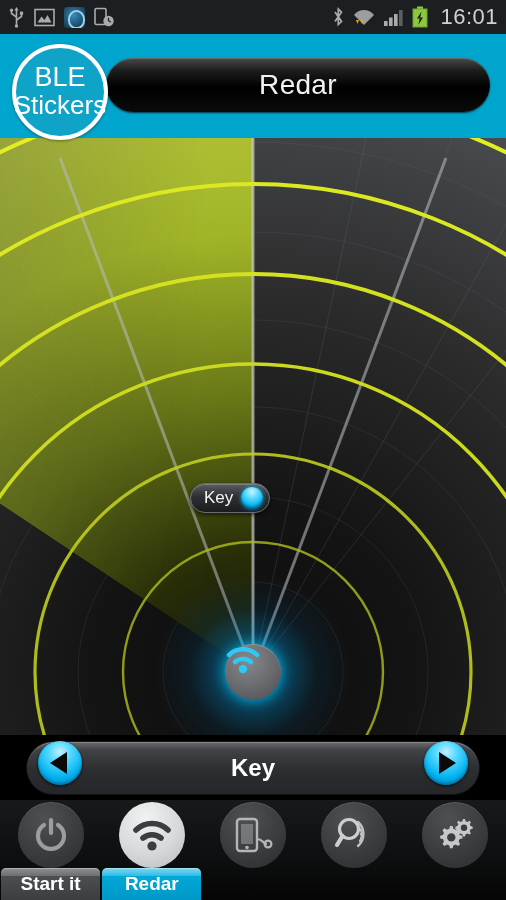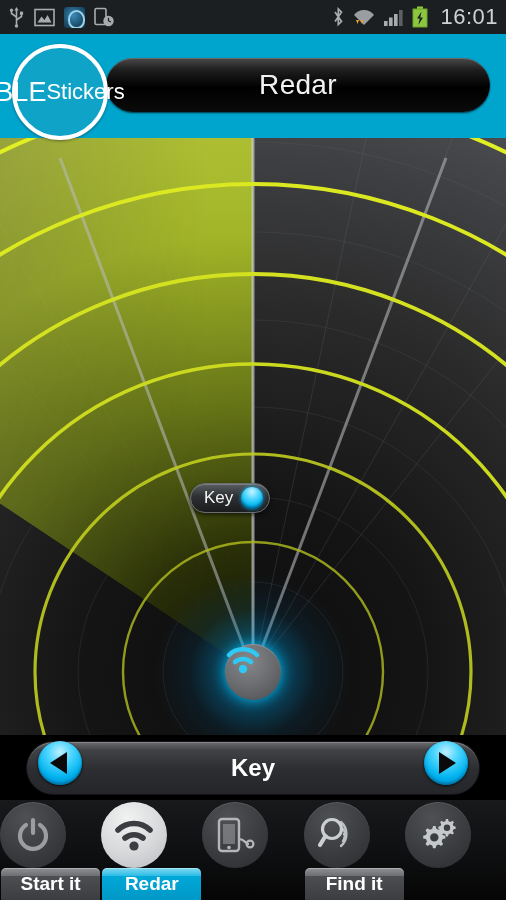--- a/index.html
+++ b/index.html
@@ -43,25 +43,25 @@
     border-radius:27px;
     background:linear-gradient(to bottom,#4a4a4a 0%,#1e1e1e 22%,#000 55%,#0b0b0b 100%);
     box-shadow:0 1px 2px rgba(0,0,0,.7), inset 0 1px 0 rgba(255,255,255,.18);
     display:flex; align-items:center; justify-content:center;
   }
   .title-text{ color:#f2f2f2; font-size:28px; letter-spacing:.3px; }
   .logo{
     position:absolute; left:12px; top:44px; width:96px; height:96px;
     border-radius:50%; background:#0fa3c8;
     border:4px solid #ffffff;
-    display:flex; flex-direction:row; align-items:center; justify-content:center;
+    display:flex; flex-direction:column; align-items:center; justify-content:center;
     z-index:30; box-shadow:0 1px 3px rgba(0,0,0,.4);
   }
   .logo-top{ color:#fff; font-size:27px; font-weight:400; line-height:1; letter-spacing:0px; }
-  .logo-bottom{ color:#fff; font-size:22px; font-weight:400; line-height:1.15; }
+  .logo-bottom{ color:#fff; font-size:26px; font-weight:400; line-height:1.15; }
 
   
   .radar{
     position:absolute; left:0; top:138px; width:506px; height:597px;
     overflow:hidden;
     background:
       radial-gradient(circle at 253px 534px, #0c0c0c 0%, #141414 28%, #2a2a2a 62%, #3f4043 88%, #4a4b4e 100%);
   }
   .radar svg{ position:absolute; left:0; top:0; }
 
@@ -121,21 +121,21 @@
   .tri-l{ border-top:11px solid transparent; border-bottom:11px solid transparent; border-right:17px solid #0a0a0a; margin-right:3px; }
   .tri-r{ border-top:11px solid transparent; border-bottom:11px solid transparent; border-left:17px solid #0a0a0a; margin-left:3px; }
 
   
   .nav{
     position:absolute; left:0; top:800px; width:506px; height:100px;
     background:linear-gradient(to bottom,#17191a 0%,#0d0e0f 60%,#050505 100%);
     display:flex;
   }
   .nav-item{
-    flex:1 1 0; display:flex; flex-direction:column; 
+    flex:1 1 0; display:flex; flex-direction:column; align-items:center;
     position:relative;
   }
   .nav-circle{
     width:66px;height:66px;border-radius:50%; margin-top:2px;
     background:radial-gradient(circle at 40% 25%, #4e5053 0%, #3a3c3f 55%, #2a2c2f 100%);
     display:flex;align-items:center;justify-content:center;
     box-shadow:inset 0 1px 0 rgba(255,255,255,.12);
   }
   .nav-circle.active{
     background:radial-gradient(circle at 40% 25%, #f2f2f2 0%, #d6d8da 55%, #b9bcbf 100%);
@@ -358,21 +358,20 @@
         <svg width="40" height="38" viewBox="0 0 40 38">
           <circle cx="15" cy="13" r="9.5" fill="none" stroke="#cccfd2" stroke-width="3.2"></circle>
           <line x1="8.5" y1="20" x2="3" y2="29" stroke="#cccfd2" stroke-width="4.2" stroke-linecap="round"></line>
           <g fill="none" stroke="#cccfd2" stroke-width="2.4" stroke-linecap="round" opacity=".9">
             <path d="M24 6 A16 16 0 0 1 24 30"></path>
             <path d="M26 13 A9 9 0 0 1 26 25"></path>
             <path d="M27 18 A4 4 0 0 1 27 23"></path>
           </g>
         </svg>
       </div>
-      <div class="nav-label">Find it</div>
     </div>
 
     <div class="nav-item">
       <div class="nav-circle">
         <svg width="40" height="38" viewBox="0 0 40 38">
           <g fill="#c6c9cc">
             <path d="M15 10 l2.6 0 l.7 2.8 l2.4 1 l2.5-1.5 l1.9 1.9 l-1.5 2.5 l1 2.4 l2.8 .7 l0 2.6 l-2.8 .7 l-1 2.4 l1.5 2.5 l-1.9 1.9 l-2.5-1.5 l-2.4 1 l-.7 2.8 l-2.6 0 l-.7-2.8 l-2.4-1 l-2.5 1.5 l-1.9-1.9 l1.5-2.5 l-1-2.4 l-2.8-.7 l0-2.6 l2.8-.7 l1-2.4 l-1.5-2.5 l1.9-1.9 l2.5 1.5 l2.4-1 Z"></path>
           </g>
           <circle cx="16.3" cy="21.4" r="4.2" fill="#3b3d40"></circle>
           <g fill="#c6c9cc">

